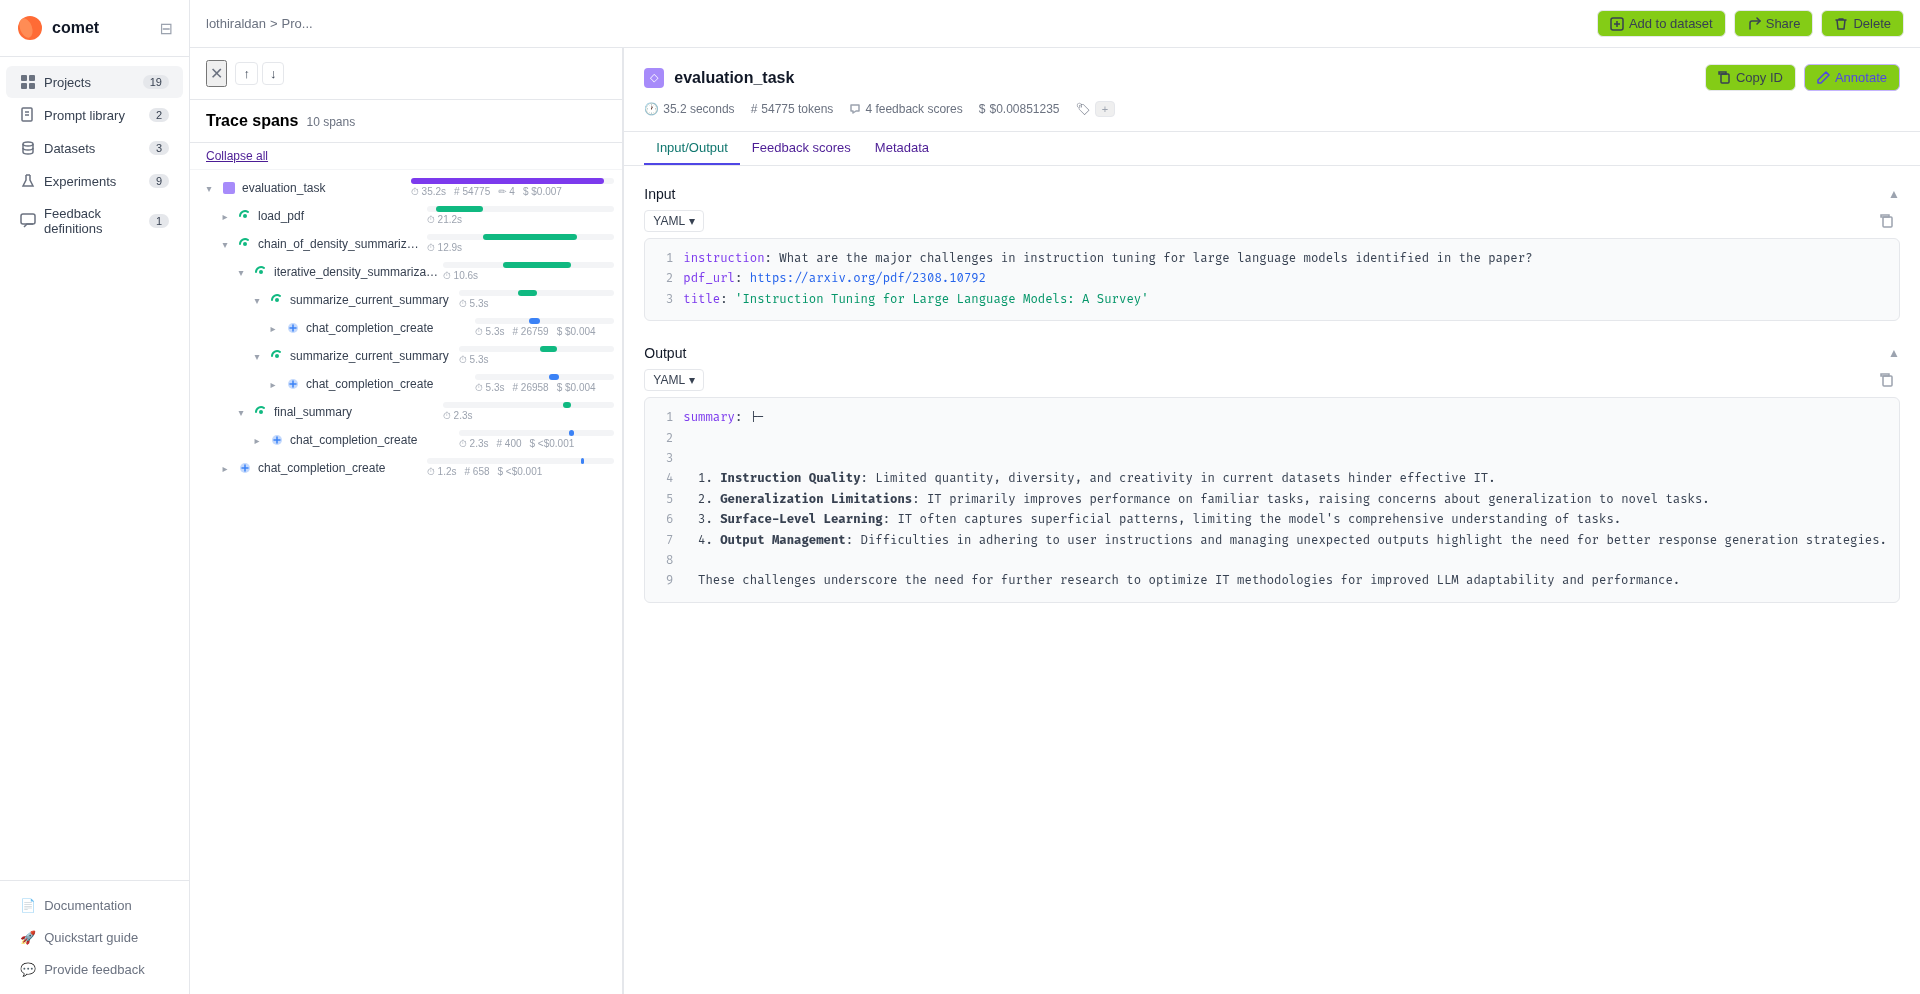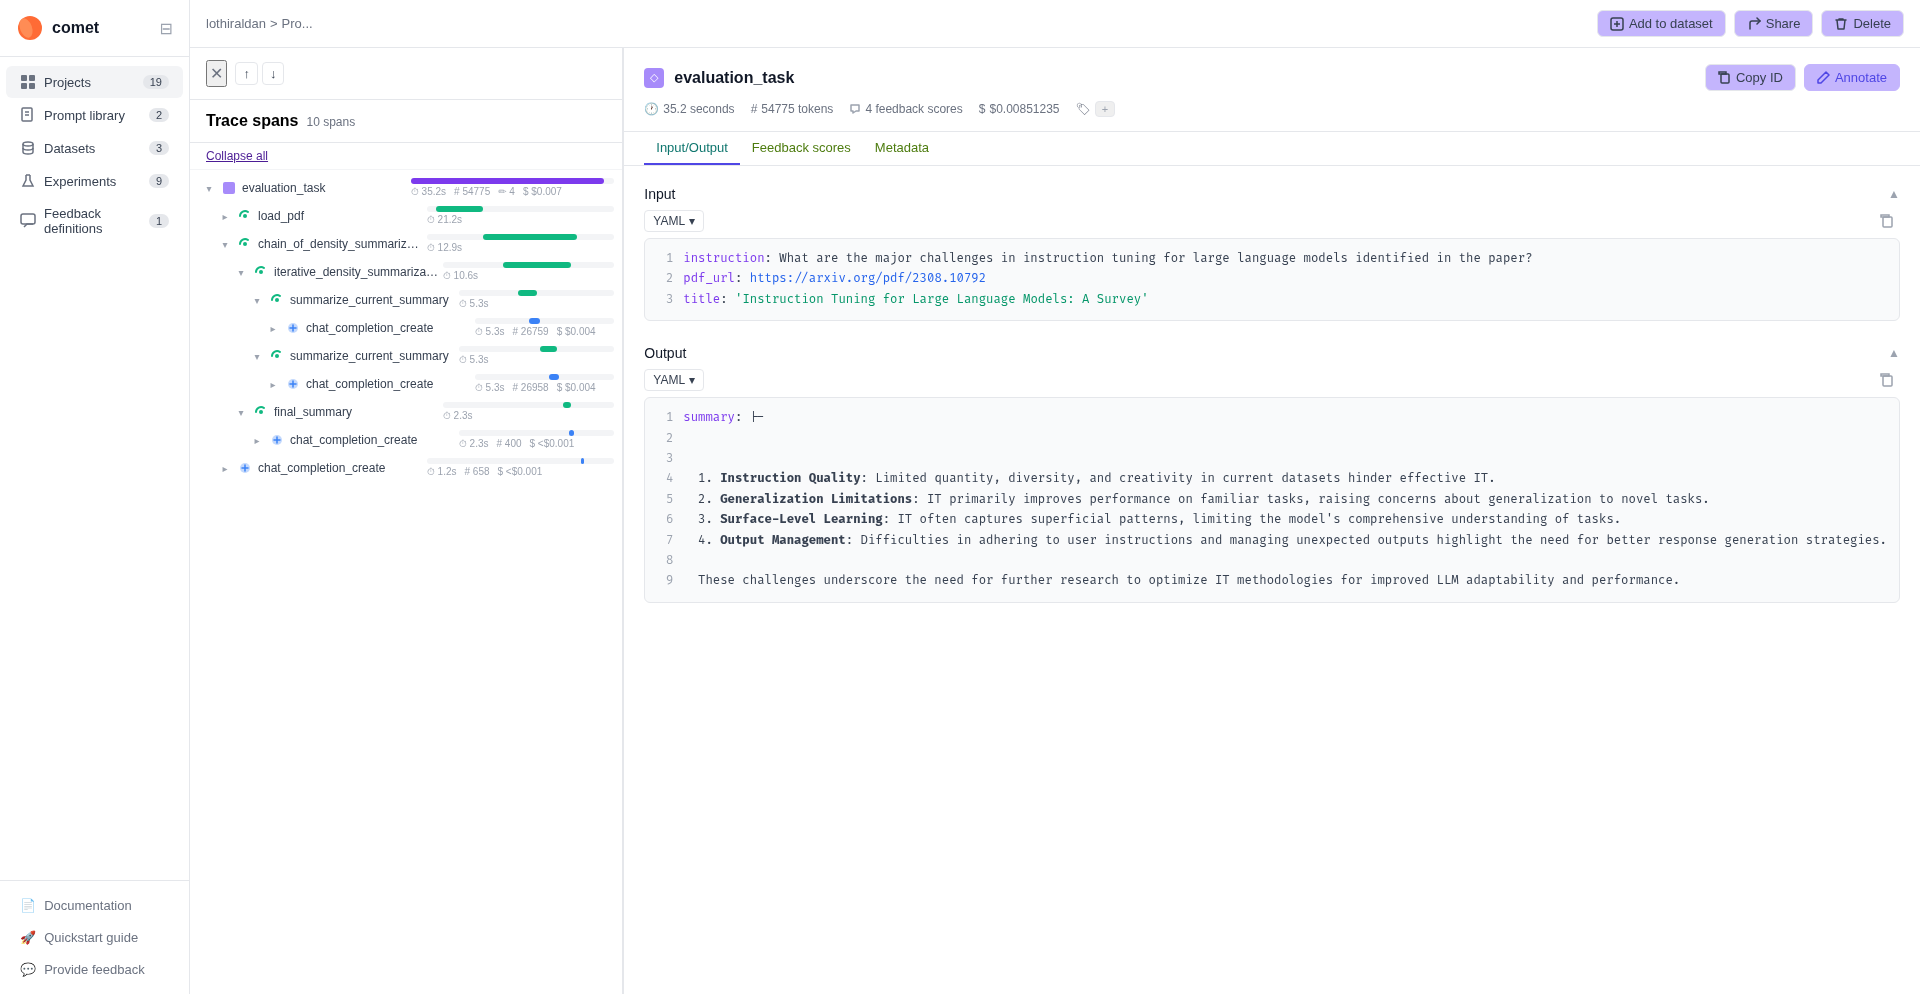--- a/index.html
+++ b/index.html
@@ -62,26 +62,26 @@
     .span-bar { height: 6px; border-radius: 3px; position: absolute; top: 0; }
     .span-meta { font-size: 10px; color: #9ca3af; display: flex; gap: 8px; white-space: nowrap; }
 
     
     .detail-panel { flex: 1; pointer-events: all; display: flex; flex-direction: column; background: #fff; border-left: 1px solid #e5e7eb; }
     .detail-panel-header { padding: 16px 20px 8px; border-bottom: 1px solid #e5e7eb; }
     .detail-panel-title-row { display: flex; align-items: center; gap: 10px; margin-bottom: 10px; }
     .detail-task-icon { width: 20px; height: 20px; background: #a78bfa; border-radius: 4px; display: flex; align-items: center; justify-content: center; color: #fff; font-size: 11px; flex-shrink: 0; }
     .detail-task-name { font-size: 16px; font-weight: 600; color: #111827; }
     .detail-action-btns { margin-left: auto; display: flex; gap: 8px; }
-    .detail-action-btn { display: flex; align-items: center; gap: 5px; padding: 5px 12px; border: 1px solid #e5e7eb; border-radius: 6px; cursor: pointer; font-size: 13px; background: #c4b5fd; color: #374151; }
+    .detail-action-btn { display: flex; align-items: center; gap: 5px; padding: 5px 12px; border: 1px solid #e5e7eb; border-radius: 6px; cursor: pointer; font-size: 13px; background: #84cc16; color: #374151; }
     .detail-meta { display: flex; align-items: center; gap: 16px; flex-wrap: wrap; margin-bottom: 6px; }
     .detail-meta-item { display: flex; align-items: center; gap: 4px; font-size: 12px; color: #6b7280; }
     .detail-add-tag { cursor: pointer; color: #9ca3af; border: 1px solid #e5e7eb; border-radius: 4px; padding: 1px 6px; font-size: 11px; }
     .detail-tabs { display: flex; gap: 0; border-bottom: 1px solid #e5e7eb; padding: 0 20px; }
-    .detail-tab { padding: 8px 12px; font-size: 13px; cursor: pointer; color: #4d7c0f; border-bottom: 2px solid transparent; }
+    .detail-tab { padding: 8px 12px; font-size: 13px; cursor: pointer; color: #4c1d95; border-bottom: 2px solid transparent; }
     .detail-tab.active { color: #0f766e; border-bottom: 2px solid #4f46e5; font-weight: 500; }
     .detail-body { flex: 1; overflow-y: auto; padding: 12px 20px; }
     .io-section { margin-bottom: 16px; }
     .io-section-header { display: flex; align-items: center; justify-content: space-between; padding: 8px 0; cursor: pointer; }
     .io-section-title { font-size: 14px; font-weight: 500; color: #111827; }
     .io-section-chevron { color: #9ca3af; font-size: 12px; }
     .io-format-row { display: flex; align-items: center; gap: 6px; margin-bottom: 6px; }
     .io-format-select { display: flex; align-items: center; gap: 4px; border: 1px solid #e5e7eb; border-radius: 4px; padding: 3px 8px; font-size: 12px; cursor: pointer; color: #374151; }
     .io-copy-btn { margin-left: auto; cursor: pointer; color: #9ca3af; padding: 3px 6px; }
     .code-block { background: #f9fafb; border: 1px solid #e5e7eb; border-radius: 6px; padding: 10px 12px; font-family: 'SF Mono', 'Fira Code', monospace; font-size: 12px; line-height: 1.7; overflow-x: auto; }

